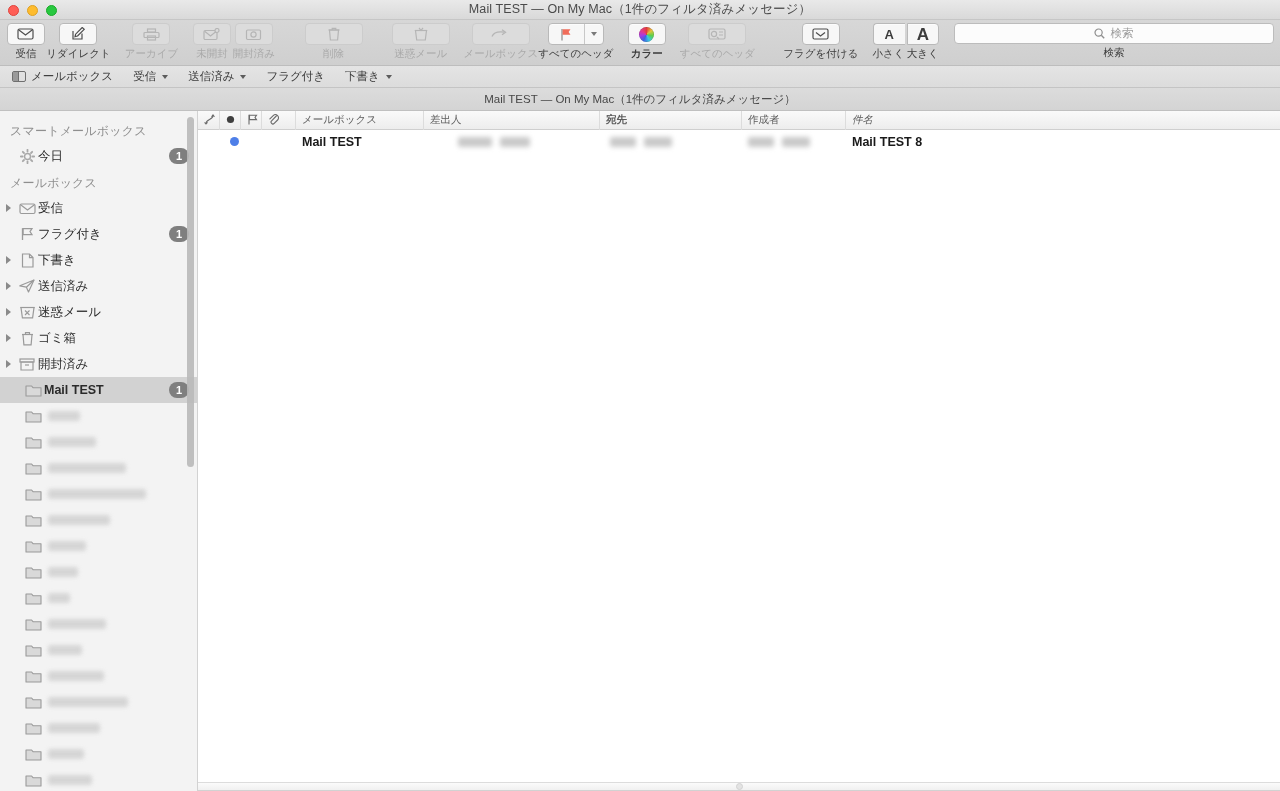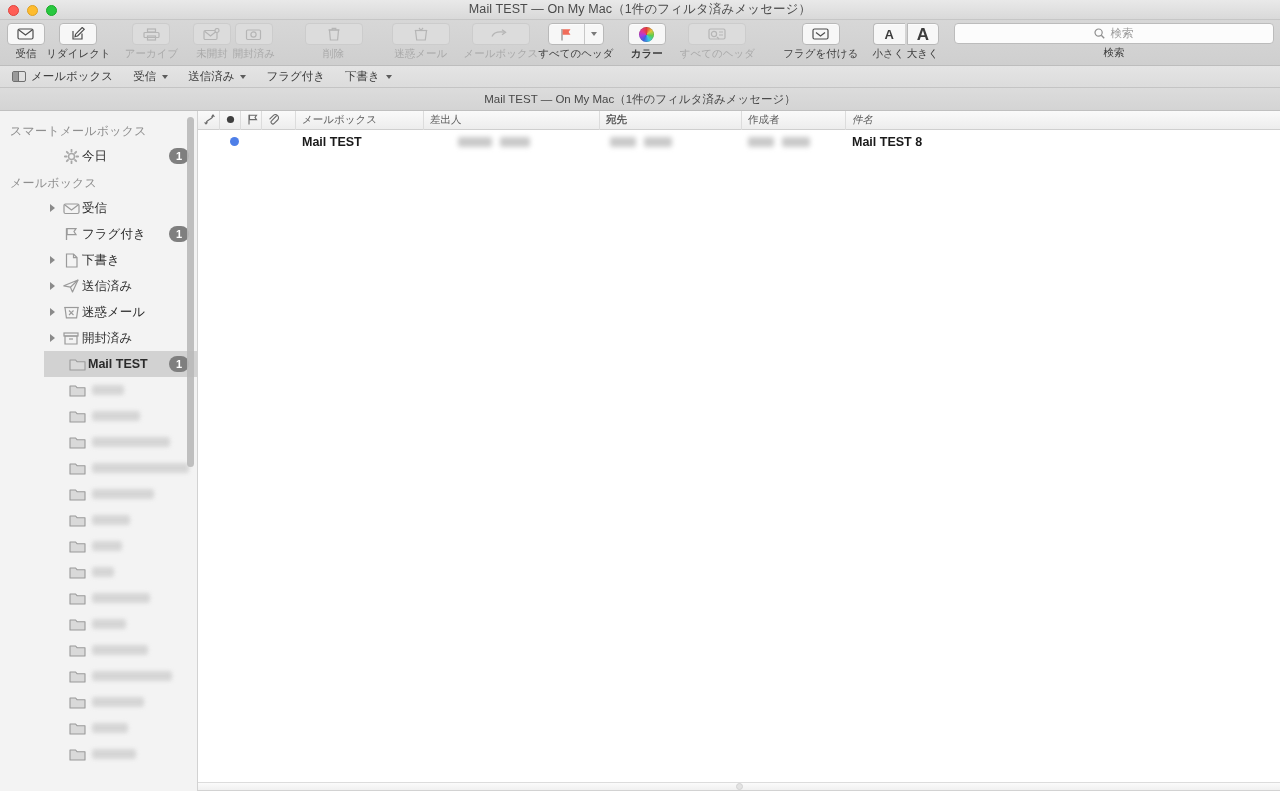--- a/index.html
+++ b/index.html
@@ -123,21 +123,21 @@
     position: relative;
     overflow: hidden;
     padding-top: 6px;
   }
   .sb-section {
     font-size: 12px; color: #8e8e8e;
     padding: 6px 0 3px 10px; letter-spacing: .2px;
   }
   .sb-row {
     height: 26px; display: flex; align-items: center;
-    padding-right: 8px; position: relative; cursor: default; margin-left: 44px;
+    padding-right: 8px; position: relative; cursor: default;
   }
   .sb-row.selected { background: #d2d2d2; }
   .sb-disc {
     width: 16px; display: flex; align-items: center; justify-content: center;
     flex: 0 0 16px;
   }
   .tri { width: 0; height: 0; border-top: 4px solid transparent; border-bottom: 4px solid transparent; border-left: 5px solid #8a8a8a; }
   .sb-icon { width: 22px; flex: 0 0 22px; display: flex; align-items: center; justify-content: center; }
   .sb-label { font-size: 12.5px; color: #2b2b2b; white-space: nowrap; }
   .sb-row.selected .sb-label { font-weight: bold; }
@@ -500,20 +500,33 @@
               <span class="tri"></span>
             </span>
             <span class="sb-icon">
               <svg width="15" height="14" viewBox="0 0 15 14">
                 <path d="M1 2.5 h13 l-1.4 10.3 h-10.2 z" fill="none" stroke="#9a9a9a" stroke-width="1.2"></path>
                 <path d="M0.4 2.5 h14.2" stroke="#9a9a9a" stroke-width="1.2" fill="none"></path>
                 <path d="M5 5.5 L9.5 10 M9.5 5.5 L5 10" stroke="#9a9a9a" stroke-width="1.1" fill="none"></path>
               </svg>
             </span>
             <span class="sb-label">迷惑メール</span>
+          </div>
+          <div class="sb-row">
+            <span class="sb-disc">
+              <span class="tri"></span>
+            </span>
+            <span class="sb-icon">
+              <svg width="13" height="15" viewBox="0 0 13 15">
+                <path d="M2 3.5 h9 l-0.9 10.3 h-7.2 z" fill="none" stroke="#9a9a9a" stroke-width="1.2"></path>
+                <path d="M1 3.5 h11" stroke="#9a9a9a" stroke-width="1.2" fill="none"></path>
+                <path d="M4.5 3.5 V1.6 h4 V3.5" fill="none" stroke="#9a9a9a" stroke-width="1.2"></path>
+              </svg>
+            </span>
+            <span class="sb-label">ゴミ箱</span>
           </div>
           <div class="sb-row">
             <span class="sb-disc">
               <span class="tri"></span>
             </span>
             <span class="sb-icon">
               <svg width="16" height="13" viewBox="0 0 16 13">
                 <rect x="1" y="1" width="14" height="3" fill="none" stroke="#9a9a9a" stroke-width="1.2"></rect>
                 <path d="M2 4 h12 v8 h-12 z" fill="none" stroke="#9a9a9a" stroke-width="1.2"></path>
                 <path d="M6 7 h4" stroke="#9a9a9a" stroke-width="1.2" fill="none"></path>

